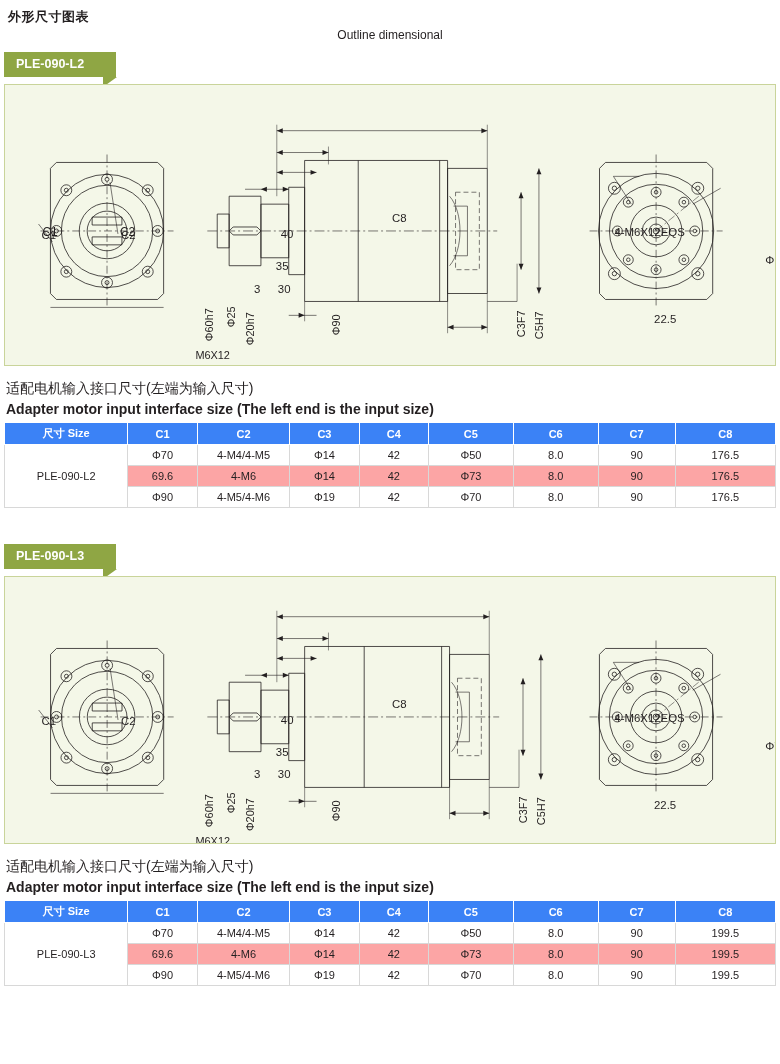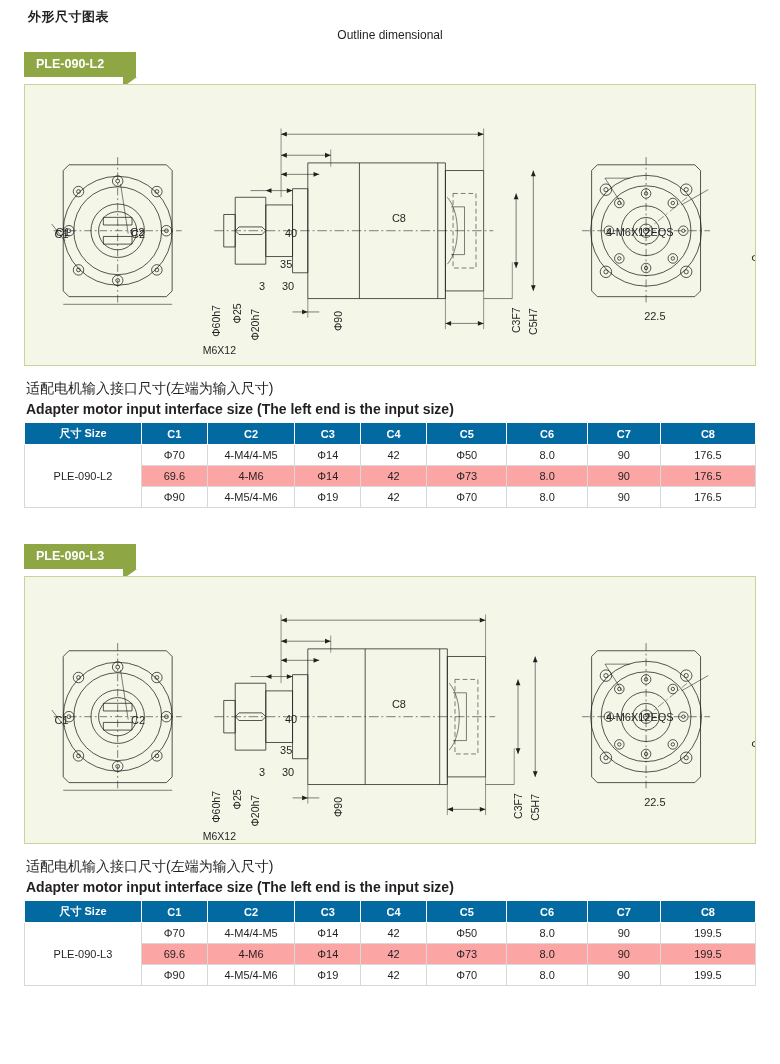--- a/index.html
+++ b/index.html
@@ -3,21 +3,21 @@
 <meta charset="utf-8">
 <style>
   * { box-sizing: border-box; }
   html, body {
     margin: 0; padding: 0;
     width: 780px; height: 1064px;
     background: #ffffff;
     font-family: "Liberation Sans", sans-serif;
     color: #231f20;
   }
-  .page { position: relative; width: 780px; height: 1064px; padding: 0 24px; }
+  .page { position: relative; width: 780px; height: 1064px; padding: 0 4px; }
 
   
   .doc-header { padding: 8px 4px 0 4px; }
   .doc-header .cn { font-size: 13px; font-weight: bold; letter-spacing: .5px; }
   .doc-header .en { font-size: 12px; margin-top: 2px; text-align: center; }
 
   
   .tag-wrap { position: relative; margin-top: 10px; height: 28px; }
   .tag {
     position: relative;
@@ -56,21 +56,21 @@
   .caption .en { font-size: 14px; margin-top: 3px; font-weight: bold; }
 
   
   table.dim {
     width: 100%;
     border-collapse: collapse;
     margin-top: 5px;
     font-size: 11px;
   }
   table.dim th {
-    background: #0369a1;
+    background: #3b82f6;
     color: #ffffff;
     font-weight: bold;
     font-size: 11px;
     border: 1px solid #ffffff;
     height: 22px;
     text-align: center;
   }
   table.dim th.first { text-align: center; }
   table.dim td {
     border: 1px solid #d8d8d8;

